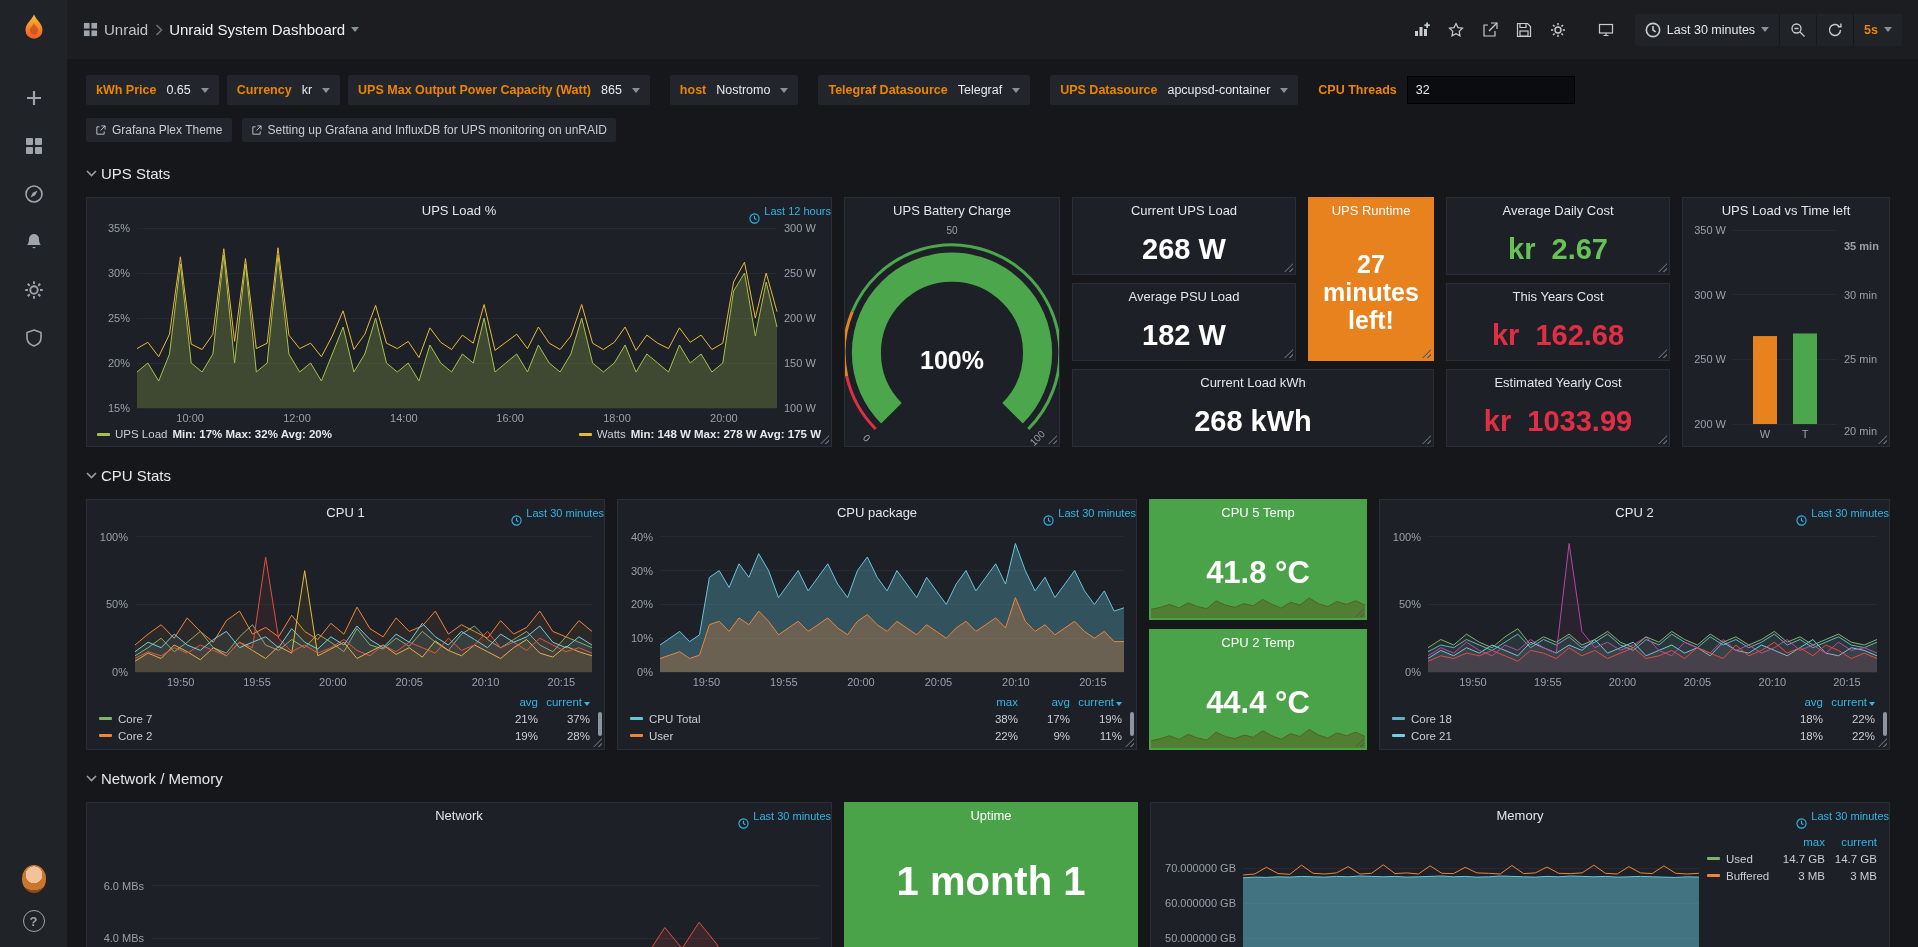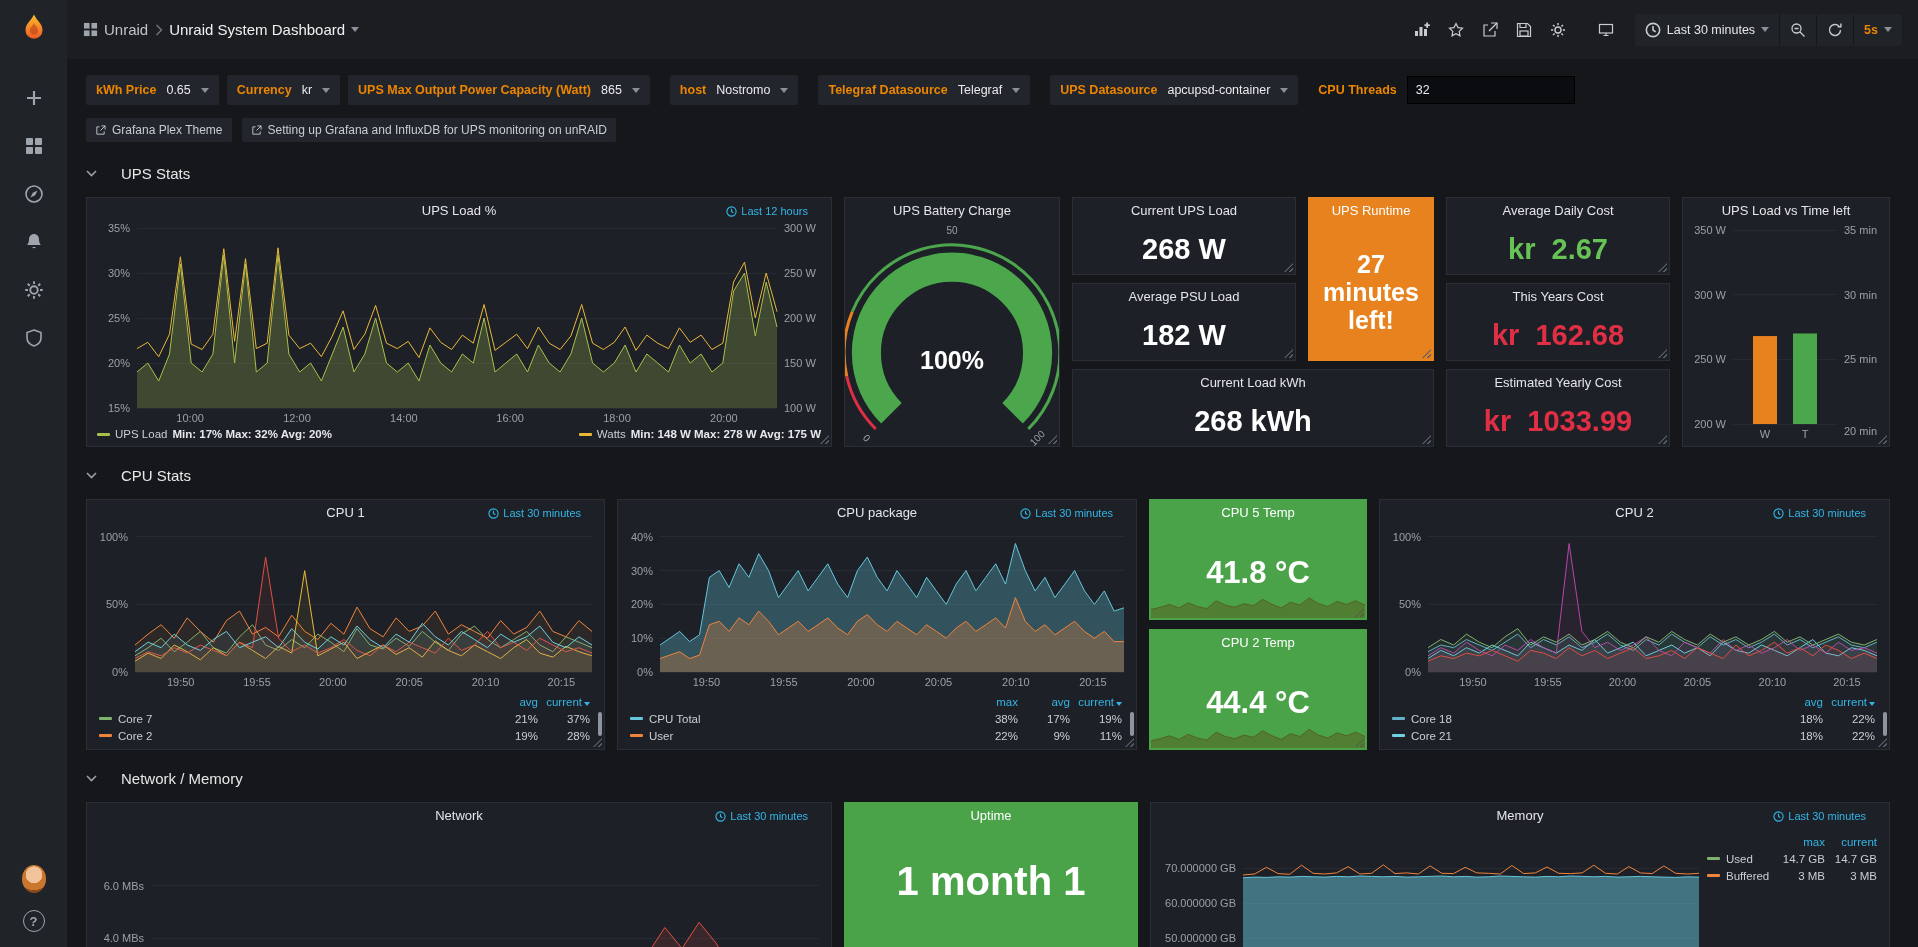--- a/index.html
+++ b/index.html
@@ -42,36 +42,36 @@
   .dash-content{flex:1;padding:14px 28px 0 19px;overflow:hidden}
   .submenu{display:flex;align-items:center;gap:8px;height:34px;margin-bottom:10px;flex-wrap:nowrap}
   .var-chip{display:flex;align-items:center;gap:10px;background:var(--chip);height:30px;padding:0 10px;border-radius:2px;cursor:pointer;white-space:nowrap}
   .var-label{color:var(--accent);font-weight:600;font-size:12.5px}
   .var-value{color:#e8eaec;font-size:12.5px}
   .gap-l{margin-left:12px}
   .var-input{width:168px;height:28px;background:#0b0c10;border:1px solid #000;color:#e8eaec;font-size:12.5px;padding:0 8px;font-family:"Liberation Sans",sans-serif}
   .links-row{display:flex;align-items:center;gap:10px;height:26px;margin-bottom:14px}
   .link-chip{display:flex;align-items:center;gap:6px;background:var(--chip);height:24px;padding:0 9px;border-radius:2px;font-size:12px;color:#c8cdd3;cursor:pointer}
   .link-chip svg{width:11px;height:11px;stroke:#c8cdd3}
-  .row-head{display:flex;align-items:center;gap:24px;height:32px;margin-bottom:8px;cursor:pointer}
+  .row-head{display:flex;align-items:center;gap:4px;height:32px;margin-bottom:8px;cursor:pointer}
   .row-head .chev{display:flex;color:#9aa0a8}
   .row-title{font-size:15px;font-weight:500;color:#e6e8ea}
   
   .grid-ups{display:grid;grid-template-columns:746px 216px 224px 126px 224px 1fr;grid-template-rows:78px 78px 78px;gap:8px 12px;margin-bottom:12px}
   .p-upsload{grid-area:1/1/4/2}.p-batt{grid-area:1/2/4/3}.p-cul{grid-area:1/3/2/4}.p-apl{grid-area:2/3/3/4}
   .p-kwh{grid-area:3/3/4/5}.p-rt{grid-area:1/4/3/5}.p-dc{grid-area:1/5/2/6}.p-yc{grid-area:2/5/3/6}
   .p-eyc{grid-area:3/5/4/6}.p-bars{grid-area:1/6/4/7}
   .grid-cpu{display:grid;grid-template-columns:519px 520px 218px 1fr;grid-template-rows:121px 121px;gap:9px 12px;margin-bottom:12px}
   .p-cpu1{grid-area:1/1/3/2}.p-pkg{grid-area:1/2/3/3}.p-t1{grid-area:1/3/2/4}.p-t2{grid-area:2/3/3/4}.p-cpu2{grid-area:1/4/3/5}
   .grid-net{display:grid;grid-template-columns:746px 294px 1fr;grid-template-rows:250px;gap:12px}
   
   .panel{position:relative;background:var(--panel);border:1px solid var(--panel-border);display:flex;flex-direction:column;overflow:hidden}
   .panel-header{height:26px;line-height:26px;text-align:center;font-size:13px;font-weight:500;color:#e3e5e8;position:relative;flex:none}
   .panel-title{cursor:pointer}
-  .time-label{position:absolute;right:23px;top:0;height:26px;display:flex;align-items:center;gap:4px;color:var(--time-blue);font-size:11px;font-weight:400}
+  .time-label{position:absolute;right:0;top:0;height:26px;display:flex;align-items:flex-end;gap:4px;color:var(--time-blue);font-size:11px;font-weight:400}
   .time-label svg{width:11px;height:11px;stroke:var(--time-blue)}
   .panel.green{background:var(--panel-green);border-color:var(--panel-green)}
   .panel.orange{background:var(--panel-orange);border-color:var(--panel-orange)}
   .panel.green .panel-header,.panel.orange .panel-header{color:#fff}
   .stat-body{flex:1;display:flex;align-items:center;justify-content:center;min-height:0}
   .stat-value{font-size:29px;font-weight:700;color:#fff;white-space:pre;text-align:center}
   .stat-value.green{color:var(--value-green)}
   .stat-value.red{color:var(--value-red)}
   .stat-value.runtime{font-size:25px;line-height:1.12;padding:0 8px;white-space:normal}
   .stat-value.temp{font-size:31px;z-index:2}
@@ -464,21 +464,21 @@
           <div class="rsz"></div>
         </div>
 
         <div class="panel p-bars">
           <div class="panel-header"><span class="panel-title">UPS Load vs Time left</span></div>
           <div class="graph-plot bars">
               <div class="ytick left" style="top: 0px;">350 W</div>
               <div class="ytick left" style="top: 64.6602px;">300 W</div>
               <div class="ytick left" style="top: 129.34px;">250 W</div>
               <div class="ytick left" style="top: 194px;">200 W</div>
-              <div class="ytick right" style="top: 0px;">35 min</div>
+              <div class="ytick right" style="top: 16px; font-weight: bold;">35 min</div>
               <div class="ytick right" style="top: 64.6602px;">30 min</div>
               <div class="ytick right" style="top: 129.34px;">25 min</div>
               <div class="ytick right" style="top: 201px;">20 min</div>
               <div class="xtick" style="left: 32px;">W</div>
               <div class="xtick" style="left: 72px;">T</div>
               <svg width="104" height="194">
                 <line x1="0" x2="104" y1="194" y2="194" stroke="#262b33" shape-rendering="crispEdges"></line>
                 <line x1="0" x2="104" y1="129.33333333333334" y2="129.33333333333334" stroke="#262b33" shape-rendering="crispEdges"></line>
                 <line x1="0" x2="104" y1="64.66666666666667" y2="64.66666666666667" stroke="#262b33" shape-rendering="crispEdges"></line>
                 <line x1="0" x2="104" y1="0" y2="0" stroke="#262b33" shape-rendering="crispEdges"></line>

